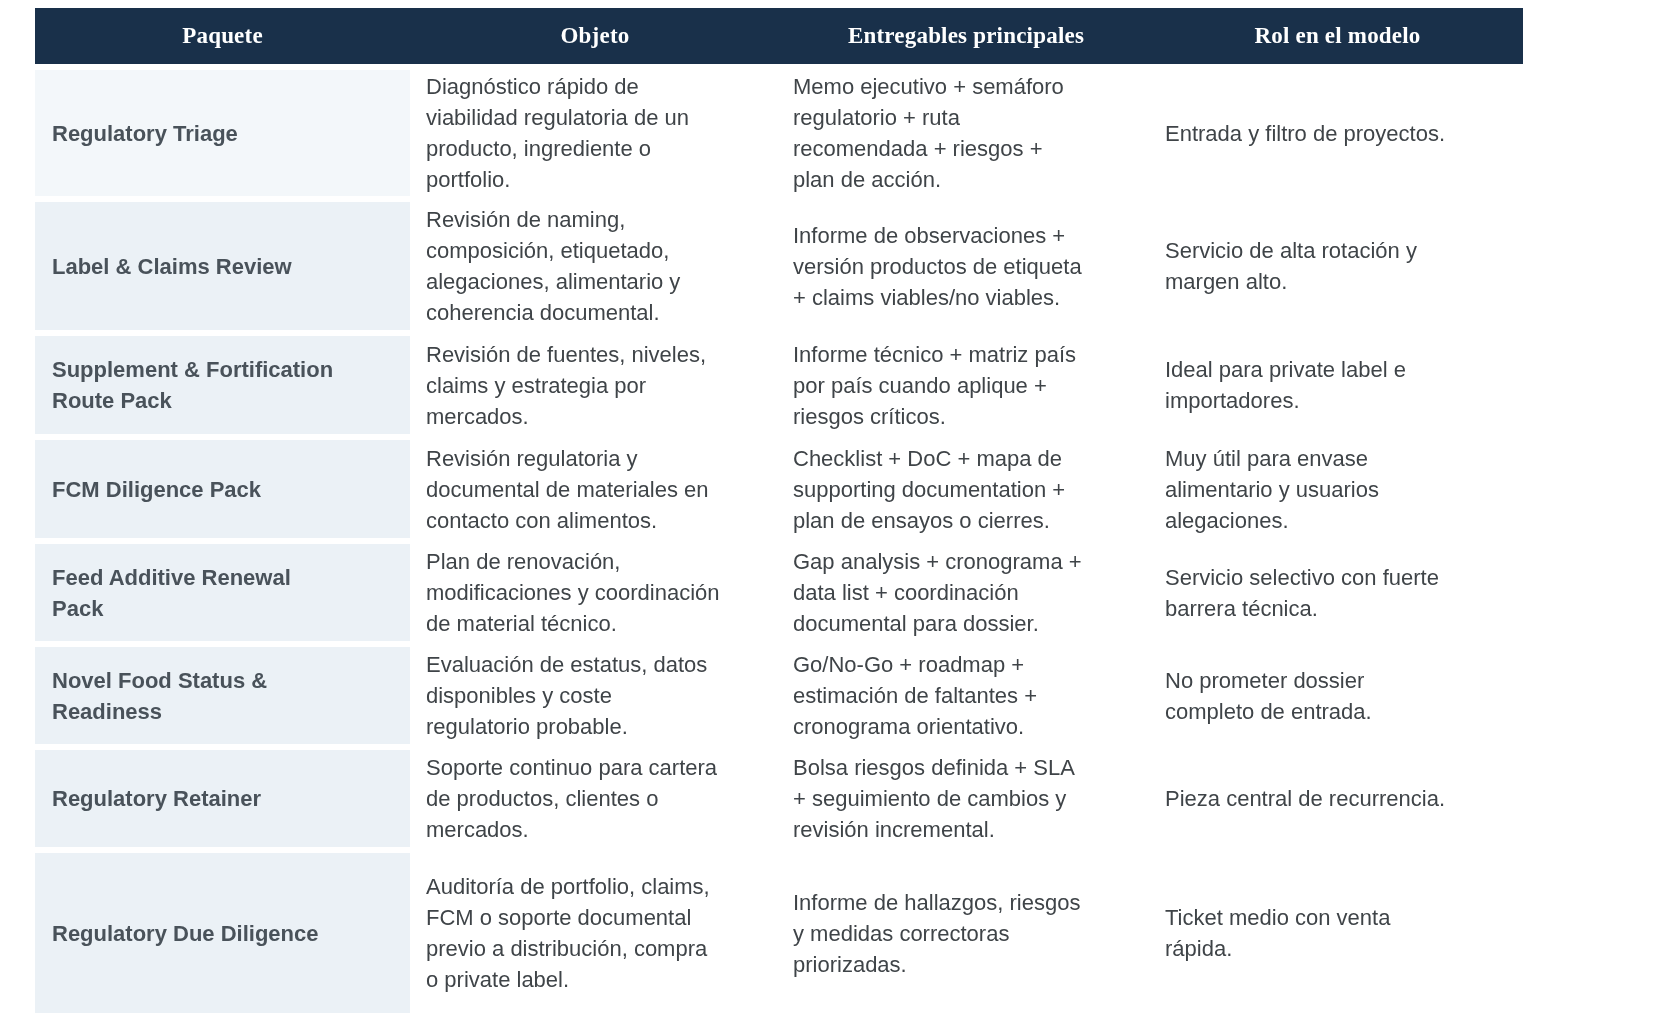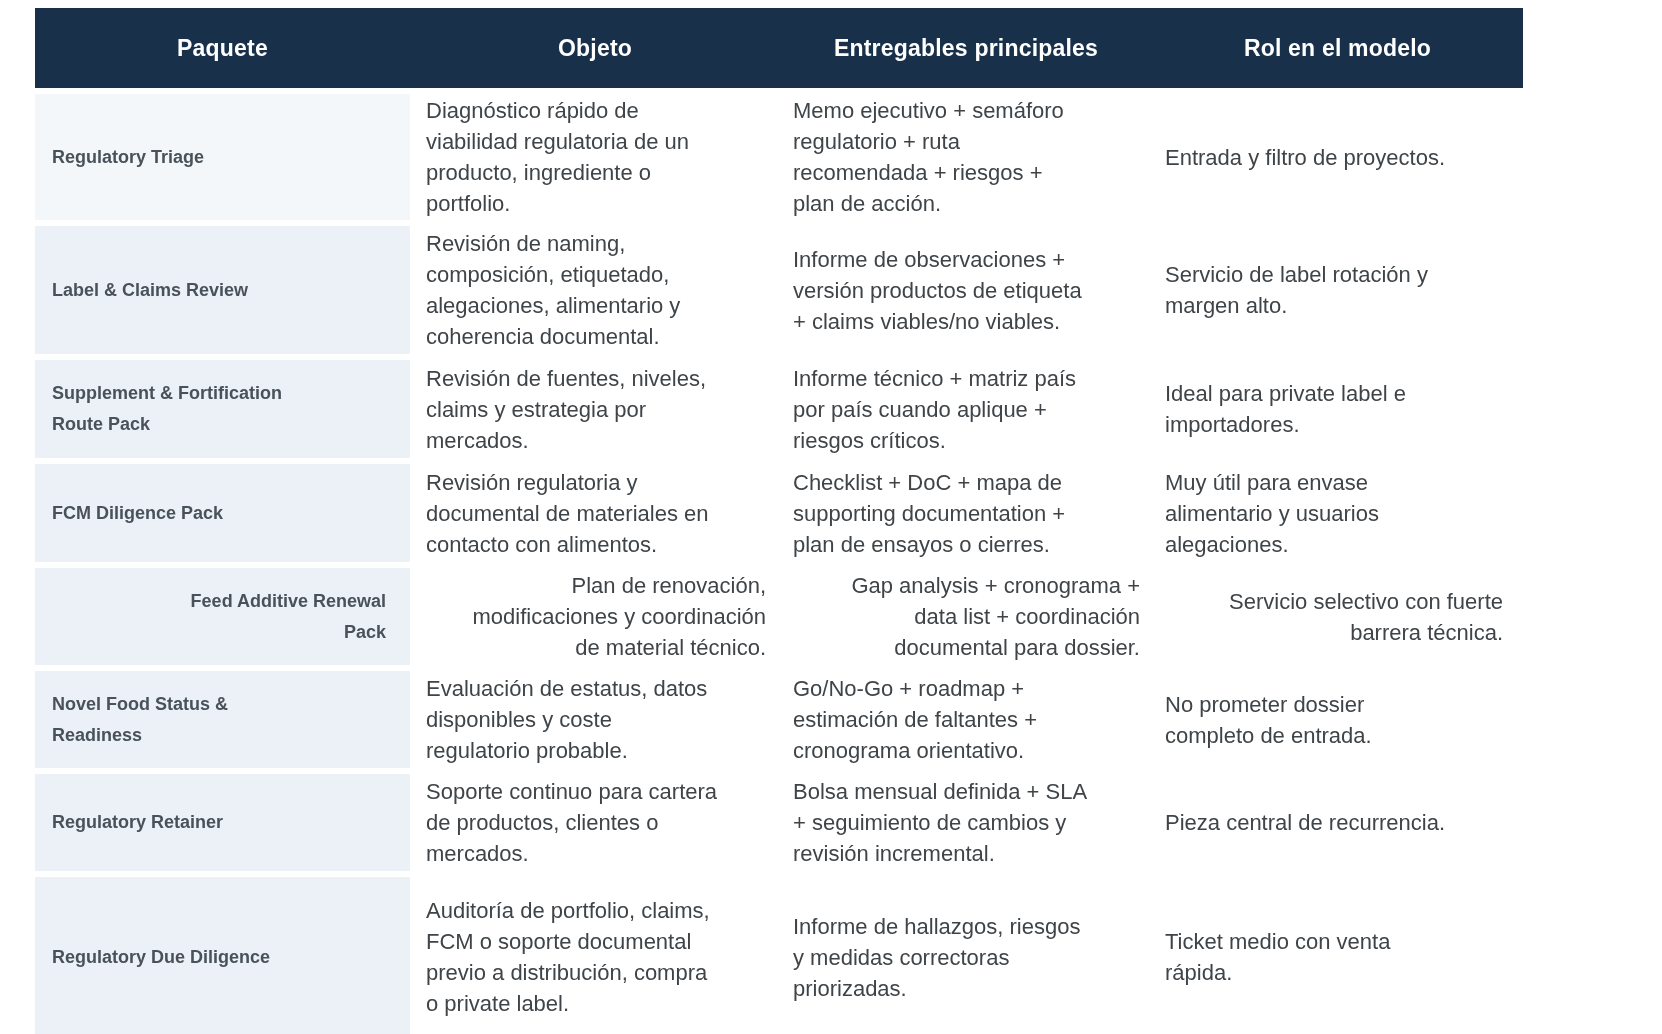--- a/index.html
+++ b/index.html
@@ -20,50 +20,51 @@
     width: 1488px;
     margin: 2px 0 0 35px;
   }
   thead th {
     background: var(--header-bg, #19304a);
     color: var(--header-text, #ffffff);
     font-size: 23px;
     font-weight: bold;
     height: 56px;
     vertical-align: middle;
-    padding: 12px;
+    padding: 0;
     letter-spacing: 0.2px;
+    font-family: Liberation Serif, serif;
   }
   tbody td {
     vertical-align: middle;
     font-size: 22px;
     line-height: 31px;
     color: var(--body-text, #3f4448);
     white-space: pre-line;
     padding: 0;
   }
   tbody td.col1 {
     background: var(--col1-bg, #ebf1f6);
     font-weight: bold;
     color: var(--col1-text, #49525a);
     padding-left: 17px;
     padding-right: 24px;
-    font-size: 18px;
+    font-size: 22px;
   }
   tbody tr:first-child td.col1 {
     background: var(--col1-bg-first, #f3f7fa);
   }
   tbody td.col2 { padding-left: 16px; padding-right: 14px; }
   tbody td.col3 { padding-left: 13px; padding-right: 12px; }
   tbody td.col4 { padding-left: 13px; padding-right: 20px; }
   tbody tr:nth-child(1) { height: 126px; }
   tbody tr:nth-child(2) { height: 128px; }
   tbody tr:nth-child(3) { height: 98px; }
   tbody tr:nth-child(4) { height: 98px; }
-  tbody tr:nth-child(5) { height: 97px; text-align: right; }
+  tbody tr:nth-child(5) { height: 97px; }
   tbody tr:nth-child(6) { height: 97px; }
   tbody tr:nth-child(7) { height: 97px; }
   tbody tr:nth-child(8) { height: 160px; }
 </style>
 </head>
 <body>
 
 <table class="pkg-table">
   <colgroup>
     <col style="width:375px">
@@ -94,21 +95,21 @@
     </tr>
     <tr>
       <td class="col1">Label &amp; Claims Review</td>
       <td class="col2">Revisión de naming,
 composición, etiquetado,
 alegaciones, alimentario y
 coherencia documental.</td>
       <td class="col3">Informe de observaciones +
 versión productos de etiqueta
 + claims viables/no viables.</td>
-      <td class="col4">Servicio de label rotación y
+      <td class="col4">Servicio de alta rotación y
 margen alto.</td>
     </tr>
     <tr>
       <td class="col1">Supplement &amp; Fortification
 Route Pack</td>
       <td class="col2">Revisión de fuentes, niveles,
 claims y estrategia por
 mercados.</td>
       <td class="col3">Informe técnico + matriz país
 por país cuando aplique +
@@ -150,21 +151,21 @@
 estimación de faltantes +
 cronograma orientativo.</td>
       <td class="col4">No prometer dossier
 completo de entrada.</td>
     </tr>
     <tr>
       <td class="col1">Regulatory Retainer</td>
       <td class="col2">Soporte continuo para cartera
 de productos, clientes o
 mercados.</td>
-      <td class="col3">Bolsa mensual definida + SLA
+      <td class="col3">Bolsa riesgos definida + SLA
 + seguimiento de cambios y
 revisión incremental.</td>
       <td class="col4">Pieza central de recurrencia.</td>
     </tr>
     <tr>
       <td class="col1">Regulatory Due Diligence</td>
       <td class="col2">Auditoría de portfolio, claims,
 FCM o soporte documental
 previo a distribución, compra
 o private label.</td>

